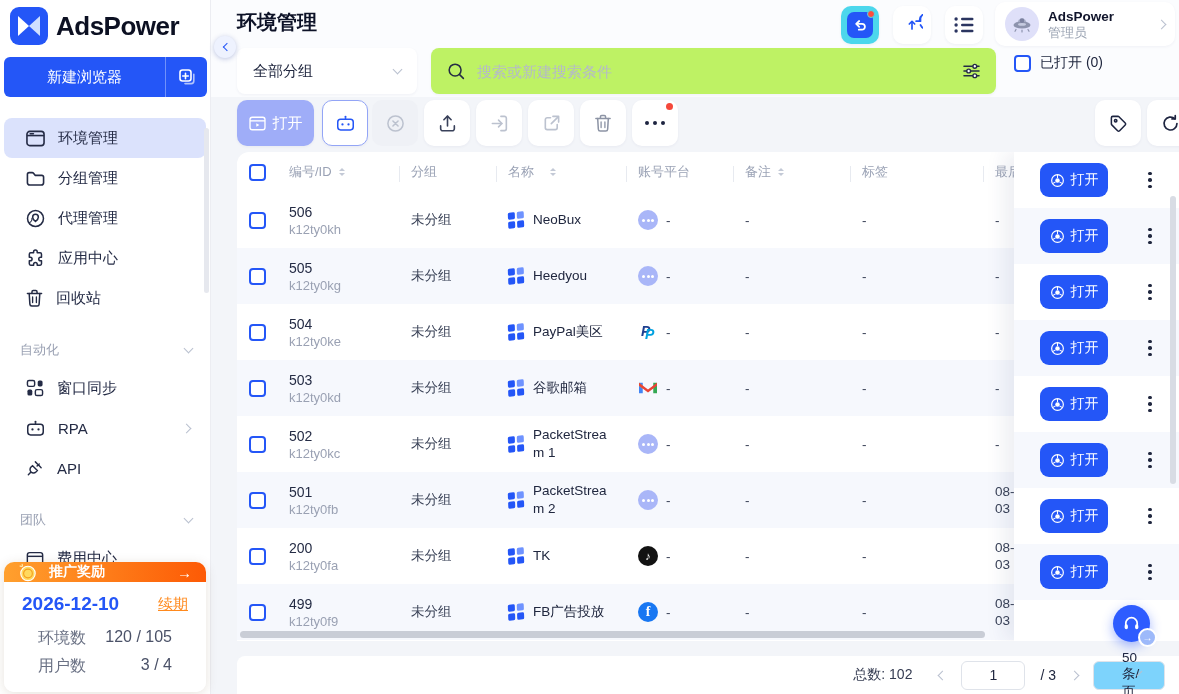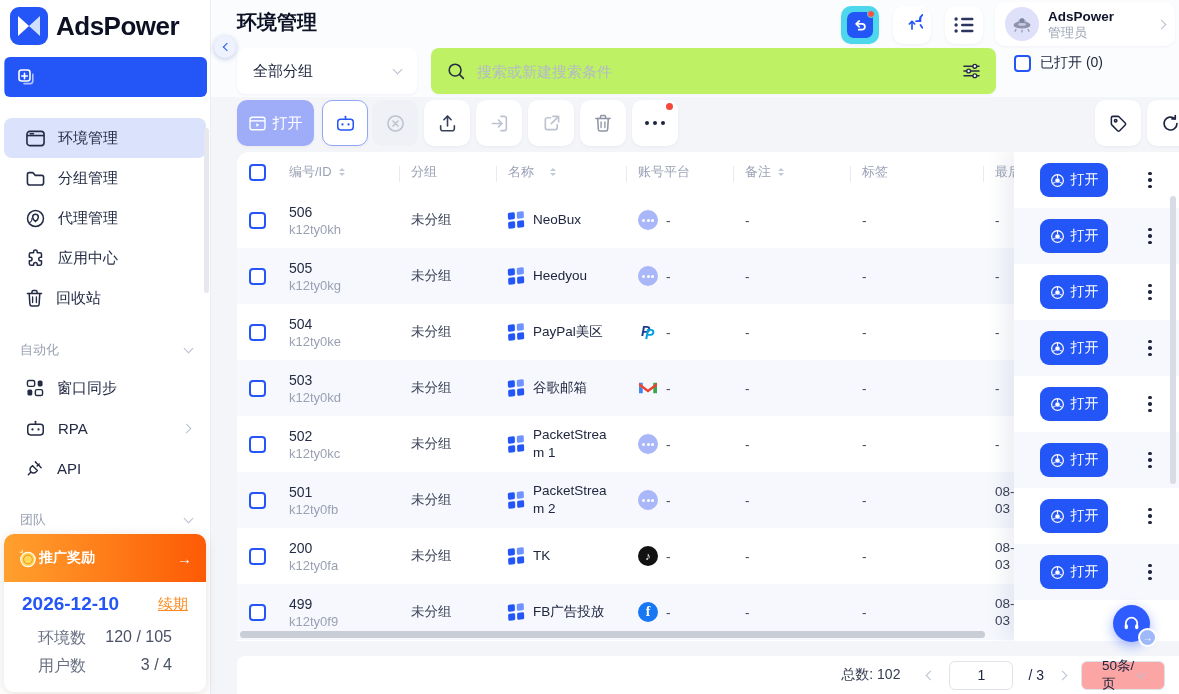--- a/index.html
+++ b/index.html
@@ -20,21 +20,21 @@
   .sec{height:36px;margin-top:14px;display:flex;align-items:center;justify-content:space-between;padding:0 14px 0 16px;color:#9aa1b3;font-size:13px}
   .car{width:7px;height:7px;border-right:1.6px solid #b9c0cf;border-bottom:1.6px solid #b9c0cf}
   .car.dn{transform:rotate(45deg);margin-top:-4px}
   .car.rt{transform:rotate(-45deg)}
   .car.lt{transform:rotate(135deg)}
   .sb-thumb{position:absolute;right:1px;top:128px;width:5px;height:165px;border-radius:3px;background:#e6e8ee}
   .collapse{position:absolute;left:214px;top:36px;width:22px;height:22px;border-radius:50%;background:#eef2fe;box-shadow:0 1px 5px rgba(50,70,160,.3);display:flex;align-items:center;justify-content:center;z-index:9;cursor:pointer}
   .collapse .car{border-color:#2456f7;width:6px;height:6px;margin-left:3px}
   
   .promo{position:absolute;left:4px;right:4px;bottom:2px;z-index:7;border-radius:10px;box-shadow:0 2px 12px rgba(90,60,20,.15)}
-  .promo-head{height:48px;border-radius:10px 10px 0 0;background:linear-gradient(90deg,#ffa02e,#fd5a05);display:flex;align-items:center;gap:2px;padding:0 14px;color:#fff;font-size:14px;font-weight:700}
+  .promo-head{height:20px;border-radius:10px 10px 0 0;background:linear-gradient(90deg,#ffa02e,#fd5a05);display:flex;align-items:center;gap:12px;padding:0 14px;color:#fff;font-size:14px;font-weight:700}
   .promo-head .arr{margin-left:auto;font-size:15px}
   .promo-body{background:#fff;border-radius:0 0 10px 10px;padding:11px 18px 8px}
   .exp-row{display:flex;align-items:center;justify-content:space-between;margin-bottom:13px}
   .expiry{font-size:19px;font-weight:700;color:#2456f7}
   .renew{font-size:15px;color:#ff8a1e;text-decoration:underline;cursor:pointer}
   .stat{display:flex;justify-content:space-between;font-size:16px;color:#6a7184;margin:7px 16px}
   .stat b{font-weight:400;color:#4b5268}
   
   .topband{position:absolute;left:211px;right:0;top:0;height:97px;background:#fbfcfe}
   .title{position:absolute;left:237px;top:9px;font-size:20px;font-weight:800;color:#0d1227}
@@ -114,38 +114,39 @@
   .openbtn{width:68px;height:34px;border-radius:9px;background:#2456f7;color:#fff;font-size:14px;display:flex;align-items:center;justify-content:center;gap:6px;cursor:pointer}
   .kebab{margin-left:36px;display:flex;flex-direction:column;gap:3px;cursor:pointer;padding:4px}
   .kebab i{width:3.5px;height:3.5px;border-radius:50%;background:#20273f}
   .vsb{position:absolute;right:3px;top:44px;width:6px;height:288px;background:#d8dce4;border-radius:3px;z-index:4}
   .hsb{position:absolute;left:3px;bottom:3px;height:7px;width:745px;background:#c9cdd6;border-radius:4px;z-index:4}
   
   .footer{position:absolute;left:237px;right:0;top:656px;height:38px;background:#fff;border-radius:8px 0 0 0;display:flex;align-items:center;justify-content:flex-end;gap:15px;padding-right:14px}
   .total{font-size:14px;color:#353c52;margin-right:12px}
   .pginput{width:64px;height:29px;border:1px solid #dfe3ea;border-radius:6px;text-align:center;font-size:14px;color:#20273f;background:#fff;font-family:inherit;outline:none}
   .of{font-size:14px;color:#20273f}
-  .psize{width:84px;height:29px;border:1px solid #dfe3ea;border-radius:6px;display:flex;align-items:center;justify-content:space-between;padding:0 20px;font-size:13.5px;color:#20273f;background:#fca5a5;cursor:pointer}
+  .psize{width:72px;height:29px;border:1px solid #dfe3ea;border-radius:6px;display:flex;align-items:center;justify-content:space-between;padding:0 28px;font-size:13.5px;color:#20273f;background:#7dd3fc;cursor:pointer}
   
   .support{position:absolute;left:1113px;top:605px;width:37px;height:37px;border-radius:50%;background:#2e5cff;display:flex;align-items:center;justify-content:center;box-shadow:0 4px 12px rgba(46,92,255,.45);z-index:9;cursor:pointer}
   .support .mini{position:absolute;right:-7px;bottom:-5px;width:19px;height:19px;border-radius:50%;background:#9db9fa;border:2px solid #fff;color:#fff;font-size:10px;display:flex;align-items:center;justify-content:center}
 </style>
 </head>
 <body>
 
 <div class="sidebar">
   <div class="logo">
     <svg width="38" height="38" viewBox="0 0 38 38">
         <rect width="38" height="38" rx="9" fill="#2456f7"></rect>
         <path d="M8 9l11 10L8 29Z" fill="#fff"></path>
         <path d="M30 9 19 19l11 10Z" fill="#cfe0ff"></path>
       </svg>
     <span class="logo-text">AdsPower</span>
   </div>
   <div class="new-btn">
+    <span class="lbl">新建浏览器</span>
     <span class="plus">
       <svg width="18" height="18" viewBox="0 0 18 18">
           <g fill="none" stroke="#fff" stroke-width="1.6" stroke-linecap="round">
             <rect x="2" y="2" width="11" height="11" rx="2.5"></rect>
             <path d="M7.5 5.2v5.6M4.7 8h5.6"></path>
             <path d="M15.8 6.2v6.8a2.6 2.6 0 0 1-2.6 2.6H7" opacity=".65"></path>
           </g>
         </svg>
     </span>
   </div>

